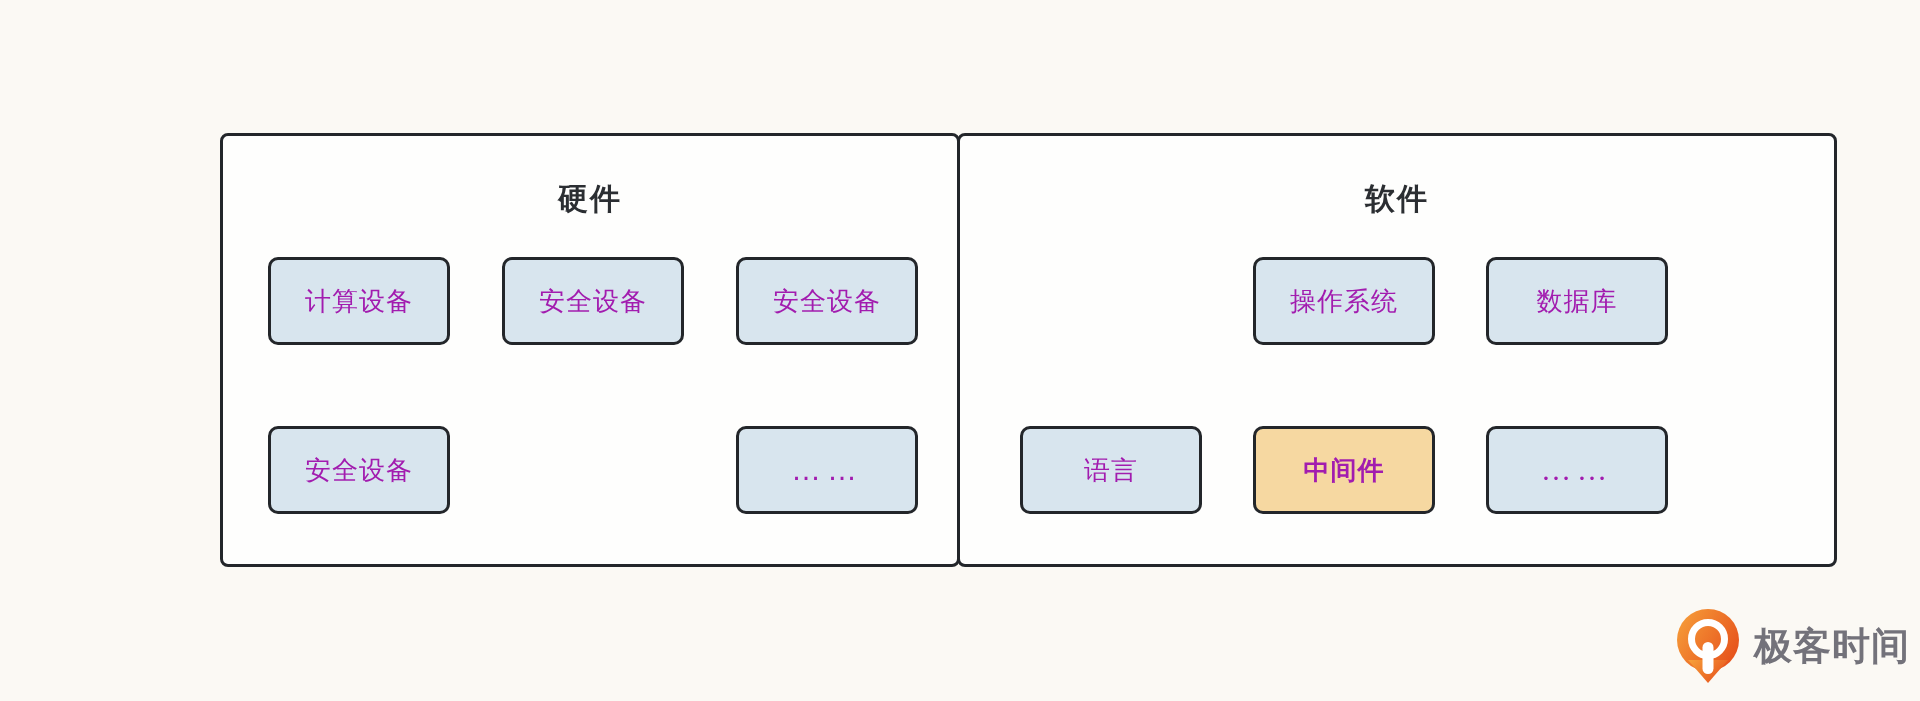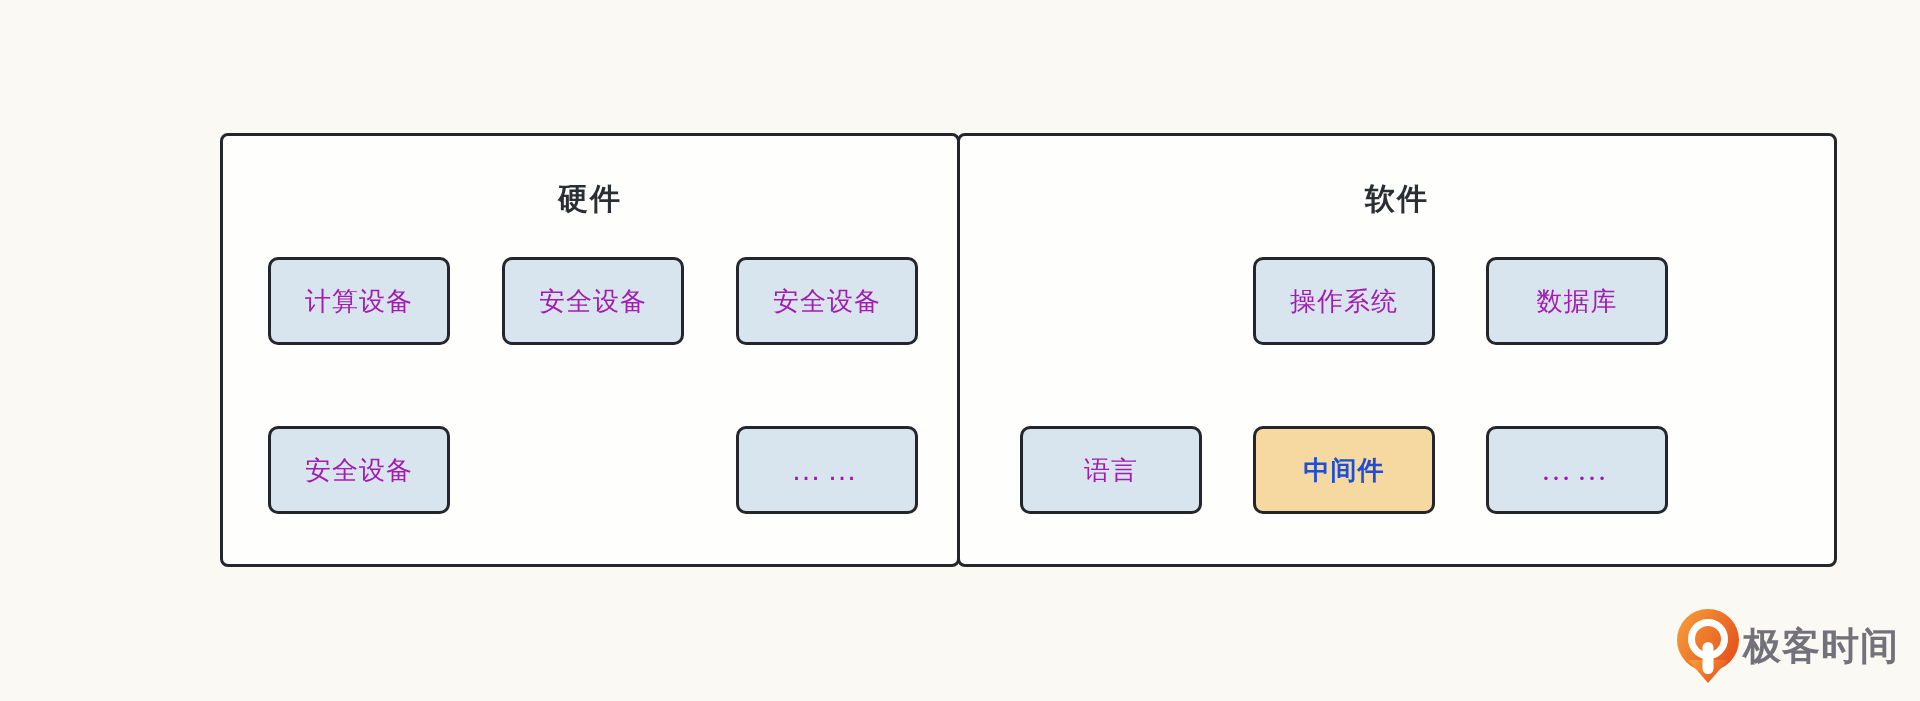--- a/index.html
+++ b/index.html
@@ -49,39 +49,39 @@
     align-items: center;
     justify-content: center;
     font-size: 26px;
     font-weight: 500;
     color: #a21caf;
     letter-spacing: 1px;
   }
   .box.orange {
     background: #F6D8A1;
     font-weight: 700;
-    color: #1d4ed8;
+    color: #a21caf;
   }
   .box.ellipsis {
     font-size: 30px;
     letter-spacing: 6px;
     font-weight: 400;
   }
   
   .pl-c1 { left: 45px; }  .pl-c2 { left: 279px; } .pl-c3 { left: 513px; }
   .pr-c1 { left: 60px; }  .pr-c2 { left: 293px; } .pr-c3 { left: 526px; font-family: Liberation Serif, serif; }
   .r1 { top: 121px; }     .r2 { top: 290px; }
   
   .logo {
     position: absolute;
     left: 1674px;
     top: 608px;
     display: flex;
     align-items: center;
-    gap: 1px;
+    gap: 12px;
   }
   .logo-text {
     font-size: 38px;
     font-weight: 600;
     color: #73727A;
     letter-spacing: 1px;
     line-height: 1;
   }
 </style>
 </head>

